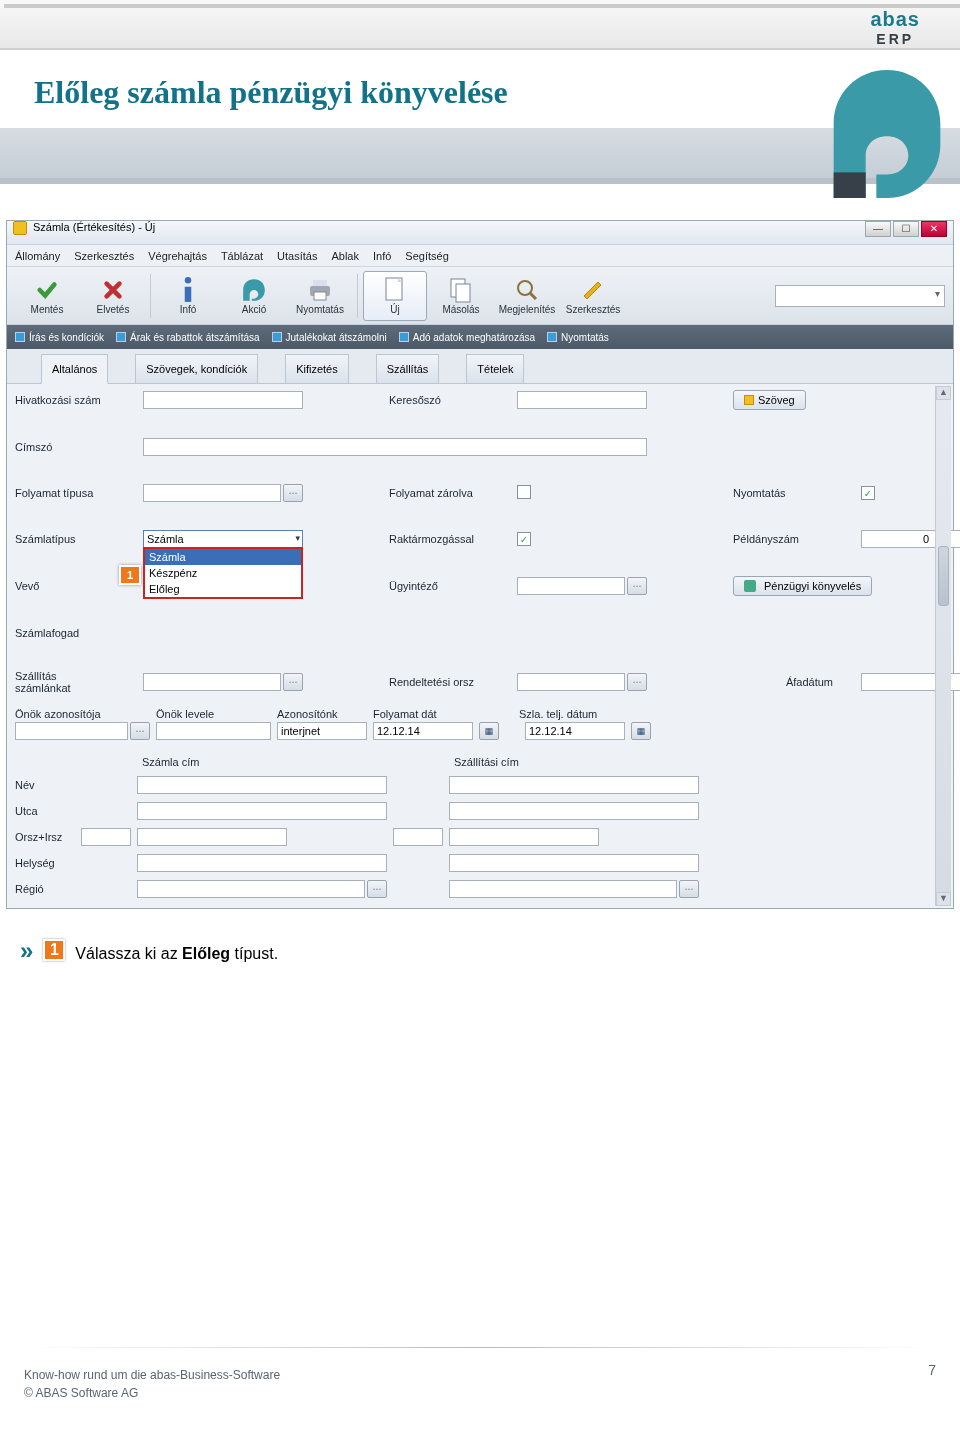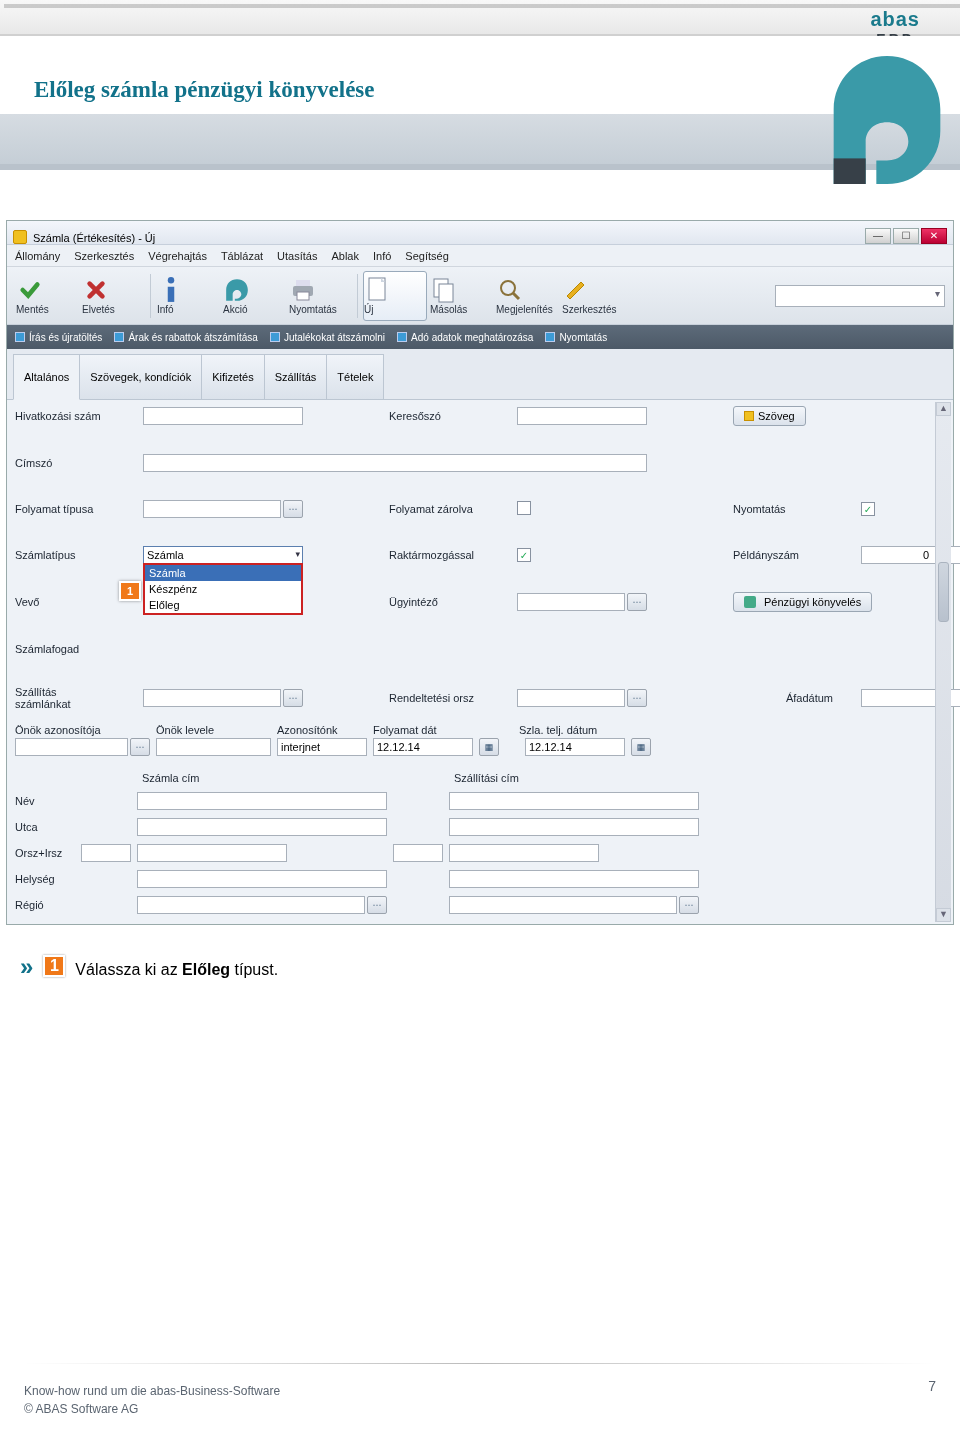--- a/index.html
+++ b/index.html
@@ -1,58 +1,58 @@
 <!DOCTYPE html>
 <html><head>
 <meta charset="utf-8">
 <style>
   * { box-sizing: border-box; margin: 0; padding: 0; }
   body { font-family: Arial, sans-serif; font-size: 11px; color: #000; width: 960px; background: #fff; }
   
   
   .banner { position: relative; height: 210px; }
-  .banner-top { height: 36px; background: linear-gradient(#f8f8f8, #e8e8e8); border-bottom: 2px solid #d0d0d0; position: relative; }
+  .banner-top { height: 50px; background: linear-gradient(#f8f8f8, #e8e8e8); border-bottom: 2px solid #d0d0d0; position: relative; }
   .banner-top::before { content:""; position:absolute; top:4px; left:4px; right:0; height:4px; background:#666; opacity:.3;}
   .logo-top { position: absolute; right: 40px; top: 8px; text-align: center; }
   .logo-top .l1 { font-size: 20px; font-weight: bold; color: #1a7a8c; letter-spacing: 1px; }
   .logo-top .l2 { font-size: 14px; font-weight: bold; color: #374048; letter-spacing: 3px; }
   .banner-mid { height: 160px; position: relative; }
   .banner-mid .stripe1 { height: 78px; background: #fff; }
   .banner-mid .stripe2 { height: 50px; background: linear-gradient(#d6dce2,#c5ced6); }
   .banner-mid .stripe3 { height: 6px; background: #b9c2cb; }
-  .title { position: absolute; top: 41px; left: 34px; font-size: 23px; font-weight: bold; color: #12728a; font-family: Georgia, serif; }
+  .title { position: absolute; top: 24px; left: 34px; font-size: 32px; font-weight: bold; color: #12728a; font-family: Georgia, serif; }
   .big-a { position: absolute; right: 18px; top: 20px; width: 110px; height: 128px; }
   .big-a svg { width: 100%; height: 100%; }
   
   
   .window { margin: 10px 6px 0 6px; border: 1px solid #9aa; background: #f0f3f7; }
-  .win-title { height: 24px; background: linear-gradient(#f3f6fb,#e1e7f0); display: flex; align-items: flex-end; padding: 0 6px; border-bottom: 1px solid #c6cfdb; }
+  .win-title { height: 24px; background: linear-gradient(#f3f6fb,#e1e7f0); display: flex; align-items: flex-start; padding: 0 6px; border-bottom: 1px solid #c6cfdb; }
   .win-title .ic { width: 14px; height: 14px; background: #f0c020; border: 1px solid #c89000; border-radius: 2px; margin-right: 6px; }
   .win-title .buttons { margin-left: auto; display: flex; gap: 2px; }
   .win-title .wb { width: 26px; height: 16px; border: 1px solid #9aa; background: linear-gradient(#fafafa,#d0d0d0); font-size: 10px; text-align: center; line-height: 14px; color: #444; }
   .win-title .wb.close { background: linear-gradient(#e36,#b03); color: #fff; border-color:#902; }
   
   .menubar { height: 22px; display: flex; align-items: center; padding: 0 8px; gap: 14px; background: #edf1f6; border-bottom: 1px solid #d0d6de; text-align: right; }
   .menubar span { color: #222; }
   
   .toolbar { height: 58px; display: flex; align-items: center; padding: 4px 8px; background: linear-gradient(#eef2f7,#dde3ea); border-bottom: 1px solid #c8d0da; gap: 2px; }
-  .tb { display: flex; flex-direction: column; align-items: flex-start; width: 64px; height: 50px; justify-content: center; border: 1px solid transparent; border-radius: 3px; }
+  .tb { display: flex; flex-direction: column; align-items: center; width: 64px; height: 50px; justify-content: center; border: 1px solid transparent; border-radius: 3px; }
   .tb.sel { border: 1px solid #9ab; background: linear-gradient(#fff,#e6edf6); }
   .tb .ico { width: 28px; height: 28px; display: flex; align-items: center; justify-content: center; }
   .tb .lbl { font-size: 10px; color: #2a3340; }
   .tb-sep { width: 1px; height: 44px; background: #c2cbd5; margin: 0 3px; }
   .tb-dd { margin-left: auto; width: 170px; height: 22px; border: 1px solid #a8b0ba; background: #fff; position: relative; }
   .tb-dd::after { content:"▾"; position:absolute; right:4px; top:2px; color:#667; font-size:10px; }
   
   .shortcutbar { height: 24px; display: flex; align-items: center; padding: 0 8px; gap: 12px; background: linear-gradient(#5d6b7a,#4c5967); color: #fff; font-size: 10px; }
   .shortcutbar .sc { display: flex; align-items: center; gap: 4px; }
   .shortcutbar .sq { width: 10px; height: 10px; background: #3d9bd6; border: 1px solid #bce; }
   
   .tabs { display: flex; padding: 4px 6px 0 6px; background: #e5eaf1; }
-  .tab { padding: 16px 10px; border: 1px solid #bcc6d2; background: linear-gradient(#f0f4f9,#dbe2eb); margin-right: -1px; position: relative; top: 1px; }
+  .tab { padding: 8px 10px; border: 1px solid #bcc6d2; background: linear-gradient(#f0f4f9,#dbe2eb); margin-right: -1px; position: relative; top: 1px; margin-left: 28px; }
   .tab.active { background: #eef2f7; border-bottom-color: #eef2f7; z-index: 2; }
   
   .form-area { background: #eef2f7; border-top: 1px solid #bcc6d2; padding: 6px 8px 10px 8px; position: relative; min-height: 460px; }
   .form-area .scrollbar { position:absolute; right:2px; top:2px; bottom:2px; width:16px; background: linear-gradient(#e6eaf0,#d6dbe3); border-left:1px solid #c4cbd5; }
   .form-area .scrollbar .thumb { position:absolute; left:2px; right:2px; top:160px; height:60px; background: linear-gradient(#cfd6df,#b8c1cd); border-radius:3px; border:1px solid #aab3bf; }
   .form-area .scrollbar .ar { position:absolute; left:0; right:0; height:14px; background:#dde2e9; text-align:center; font-size:9px; color:#667; border:1px solid #c4cbd5; }
   .form-area .scrollbar .ar.up{top:0;} .form-area .scrollbar .ar.dn{bottom:0;}
   
   .grid { display: grid; grid-template-columns: 100px 160px 30px 100px 130px 30px 100px 130px; column-gap: 6px; row-gap: 5px; align-items: center; gap: 28px; }
   .lbl { font-size: 11px; color: #1b2430; }
@@ -218,21 +218,21 @@
             <path d="M3 18 L6 21 L20 7 L17 4 Z" fill="#e8b020" stroke="#b88800"></path>
           </svg>
         </span>
         <span class="lbl">Szerkesztés</span>
       </div>
     <div class="tb-dd"></div>
   </div>
   <div class="shortcutbar">
     <span class="sc">
         <span class="sq"></span>
-        <span>Írás és újratöltés</span>
+        <span>Írás és kondíciók</span>
       </span>
     <span class="sc">
         <span class="sq"></span>
         <span>Árak és rabattok átszámítása</span>
       </span>
     <span class="sc">
         <span class="sq"></span>
         <span>Jutalékokat átszámolni</span>
       </span>
     <span class="sc">

